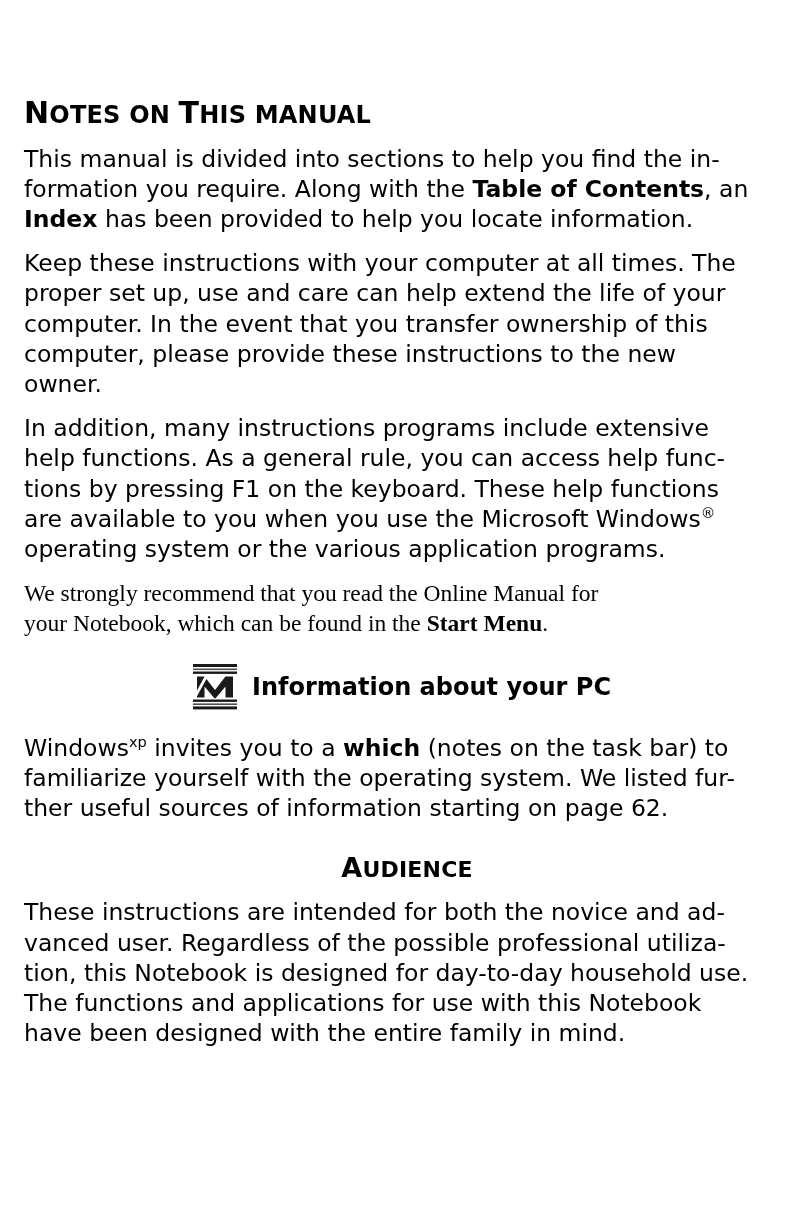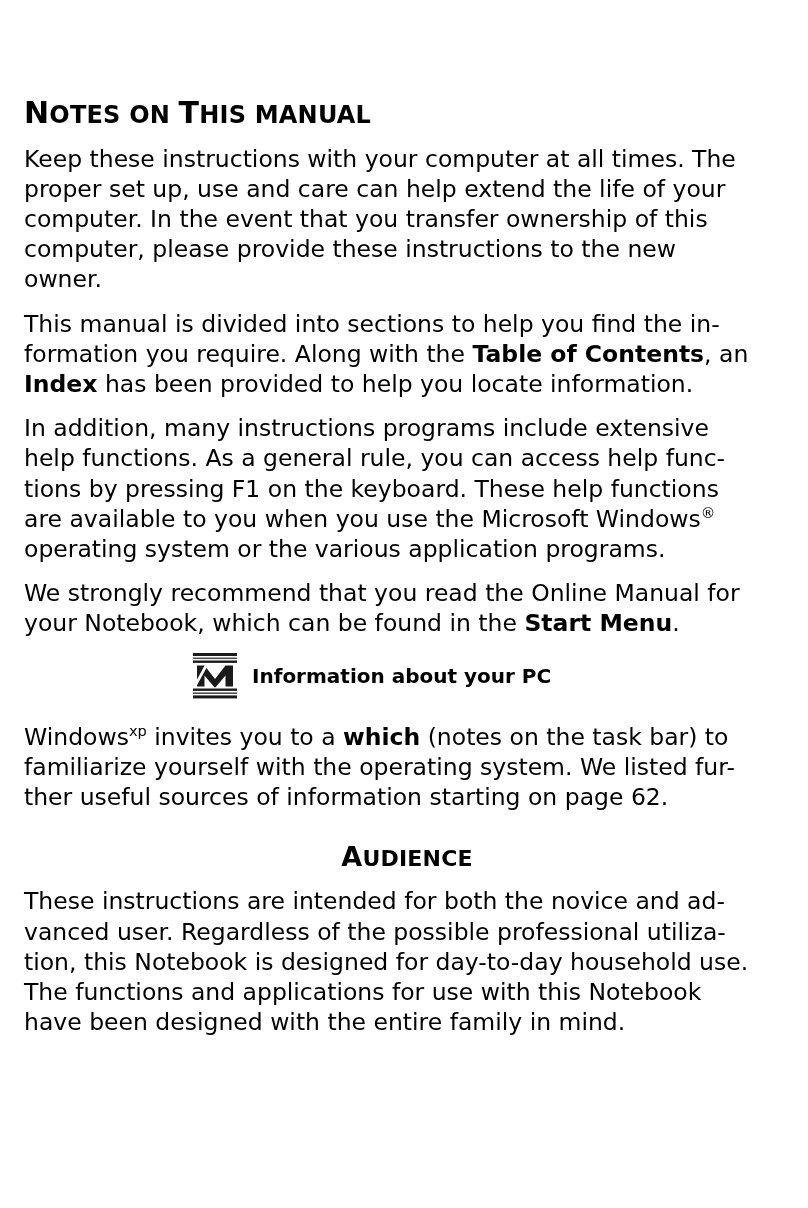--- a/index.html
+++ b/index.html
@@ -60,39 +60,39 @@
   #heading-audience .smallcap { font-size: 22px; }
 
   
   p.body {
     font-size: 23.5px;
     line-height: 30.2px;
     margin: 0 0 14px 0;
     white-space: pre-line;
     word-spacing: 0px;
   }
-  p.body.tight { margin-bottom: 13px; }
+  p.body.tight { margin-bottom: 24px; font-family: Liberation Serif, serif; }
 
   b, strong { font-weight: bold; }
 
   sup {
     font-size: 0.62em;
     vertical-align: super;
     line-height: 0;
   }
 
   
   .icon-heading {
     display: flex;
     align-items: center;
     margin: 6px 0 22px 0;
     padding-left: 168px;
   }
   .icon-heading .label {
-    font-size: 20px;
+    font-size: 24px;
     font-weight: bold;
     margin-left: 14px;
     white-space: nowrap;
   }
 
   
   .m-logo {
     width: 46px;
     height: 48px;
     display: block;
@@ -100,29 +100,29 @@
   }
 </style>
 </head>
 <body>
 
 <div class="page">
   <div class="content">
 
     <h1 class="h-section" id="heading-notes"><span class="cap">N</span><span class="smallcap">OTES</span><span class="smallcap"> </span><span class="smallcap">ON</span><span class="smallcap"> </span><span class="cap">T</span><span class="smallcap">HIS</span><span class="smallcap"> </span><span class="smallcap">MANUAL</span></h1>
 
+    <p class="body"><span>This manual is divided into sections to help you find the in-
+formation you require. Along with the </span><b>Table of Contents</b><span>, an
+</span><b>Index</b><span> has been provided to help you locate information.</span></p>
+
     <p class="body">Keep these instructions with your computer at all times. The
 proper set up, use and care can help extend the life of your
 computer. In the event that you transfer ownership of this
 computer, please provide these instructions to the new
 owner.</p>
-
-    <p class="body"><span>This manual is divided into sections to help you find the in-
-formation you require. Along with the </span><b>Table of Contents</b><span>, an
-</span><b>Index</b><span> has been provided to help you locate information.</span></p>
 
     <p class="body"><span>In addition, many instructions programs include extensive
 help functions. As a general rule, you can access help func-
 tions by pressing F1 on the keyboard. These help functions
 are available to you when you use the Microsoft Windows</span><sup>®</sup><span>
 operating system or the various application programs.</span></p>
 
     <p class="body tight"><span>We strongly recommend that you read the Online Manual for
 your Notebook, which can be found in the </span><b>Start Menu</b><span>.</span></p>
 

